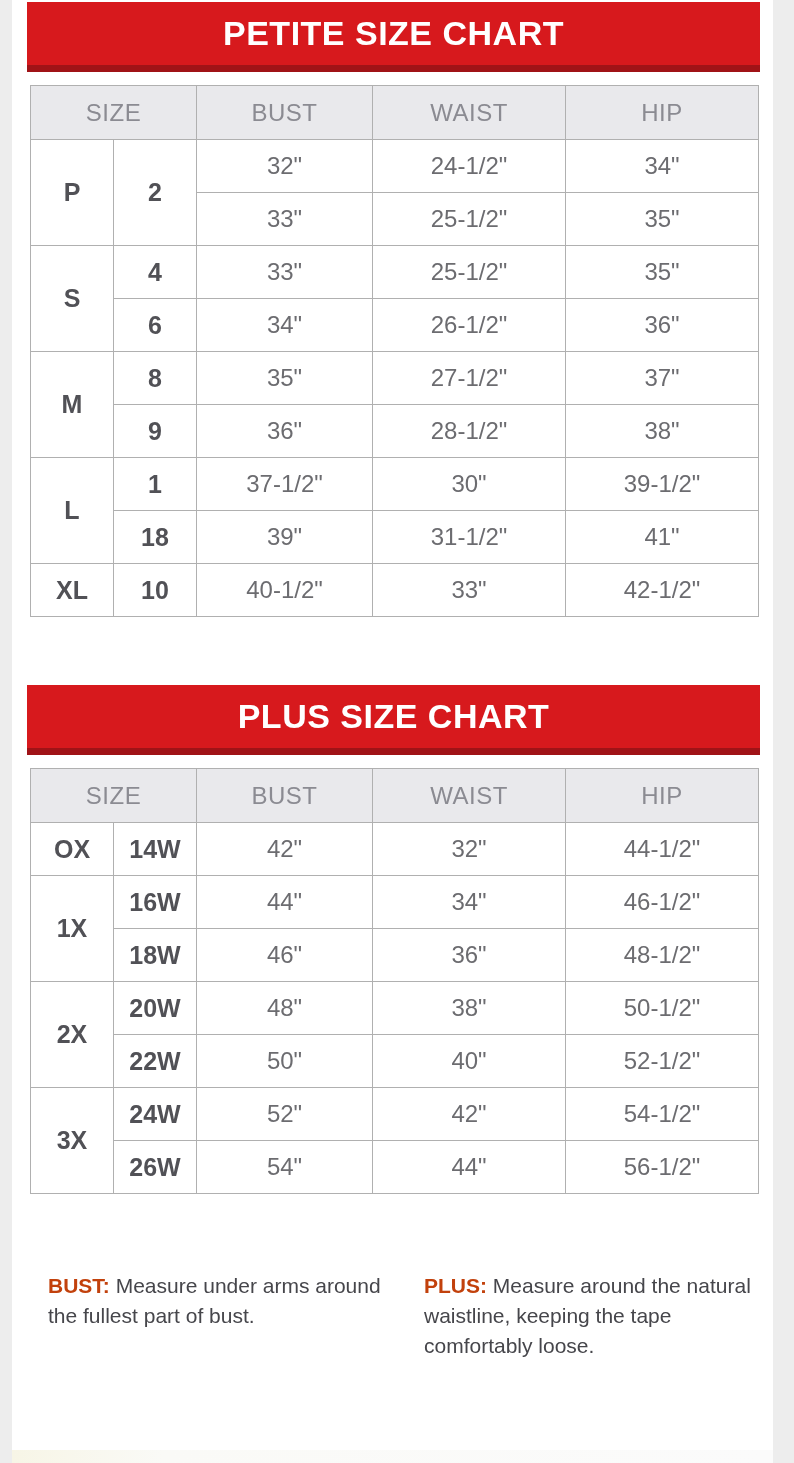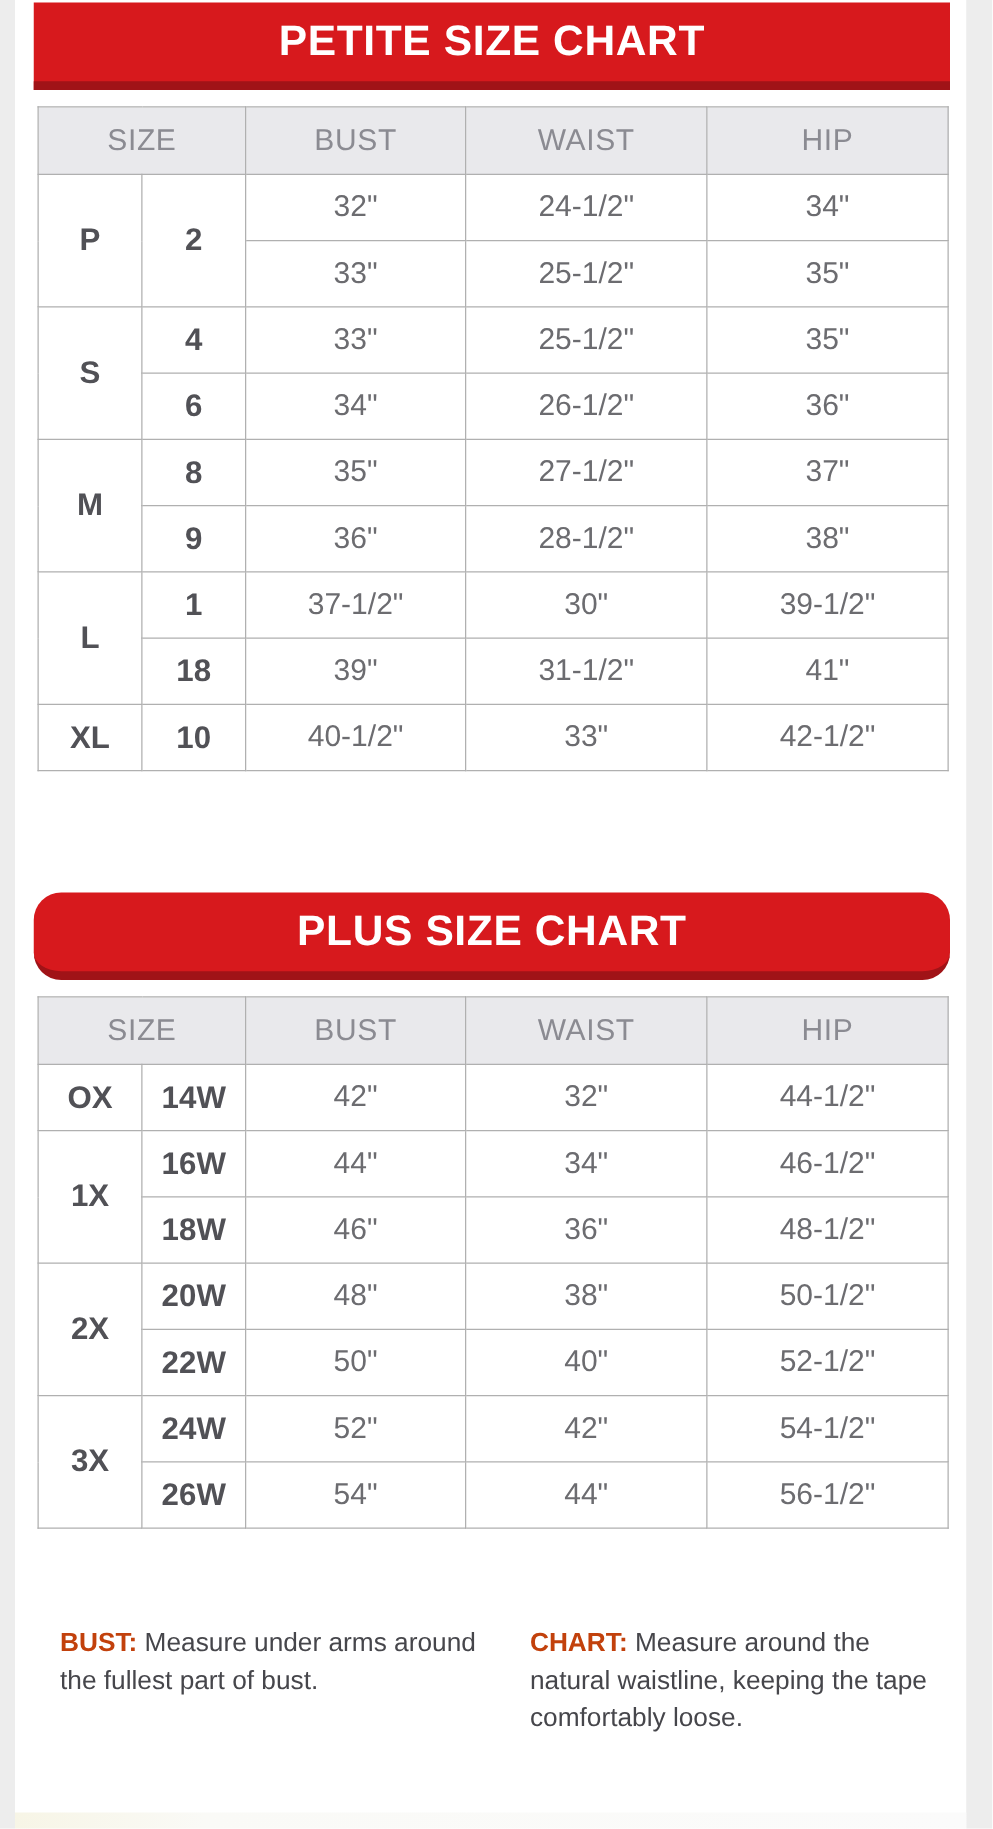--- a/index.html
+++ b/index.html
@@ -19,21 +19,21 @@
     margin-left: 27px;
     width: 733px;
     height: 63px;
     background: #d7191d;
     border-bottom: 7px solid #a01317;
     display: flex;
     align-items: center;
     justify-content: center;
   }
   .banner-first { margin-top: 2px; }
-  .banner-second { margin-top: 97px; border-radius: 22px; }
+  .banner-second { margin-top: 68px; }
   .banner-title {
     color: #ffffff;
     font-size: 34px;
     font-weight: bold;
     letter-spacing: 0.5px;
   }
 
   table.size-table {
     margin-left: 30px;
     margin-top: 13px;
@@ -249,17 +249,17 @@
       <td>56-1/2"</td>
     </tr>
   </tbody>
 </table>
 
 <div class="notes">
   <div class="notes-col-left">
     <p class="note note-bust"><span class="note-label">BUST:</span> <span>Measure under arms around the fullest part of bust.</span></p>
   </div>
   <div class="notes-col-right">
-    <p class="note note-waist"><span class="note-label">CHART:</span> <span>Measure around the natural waistline, keeping the tape comfortably loose.</span></p>
+    <p class="note note-waist"><span class="note-label">PLUS:</span> <span>Measure around the natural waistline, keeping the tape comfortably loose.</span></p>
   </div>
 </div>
 
 <div class="bottom-edge"></div>
 
 </body></html>

